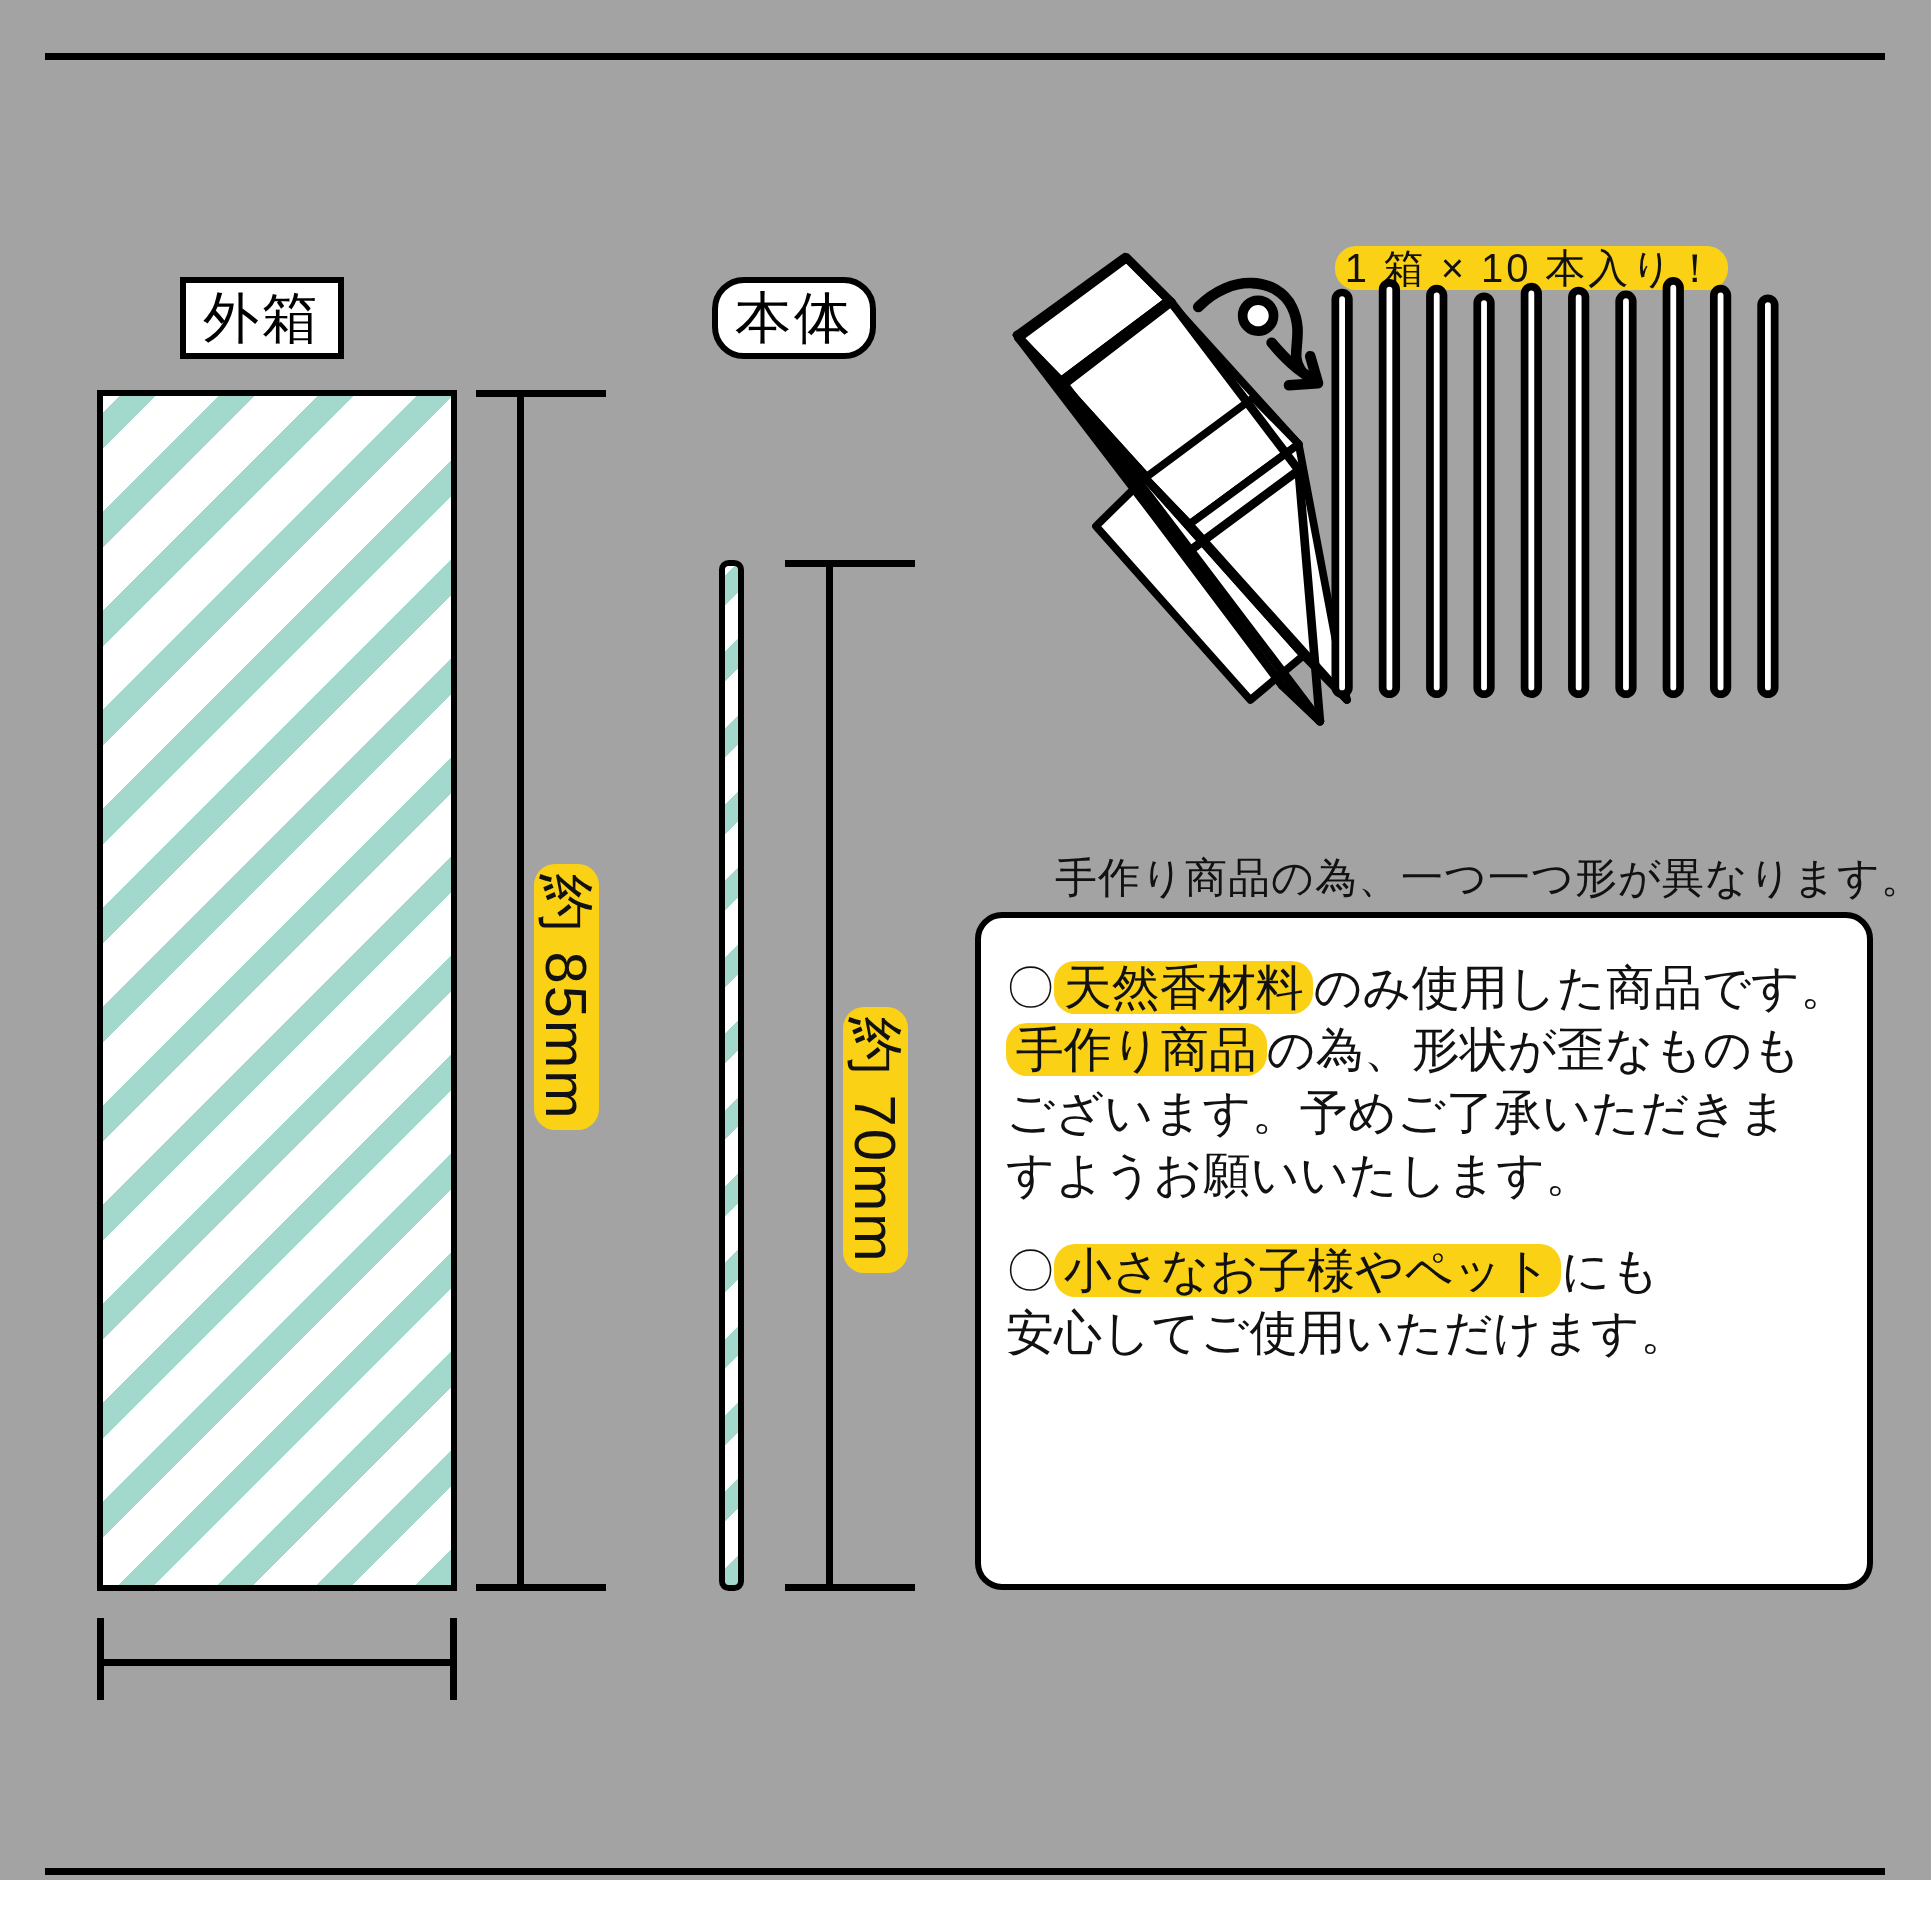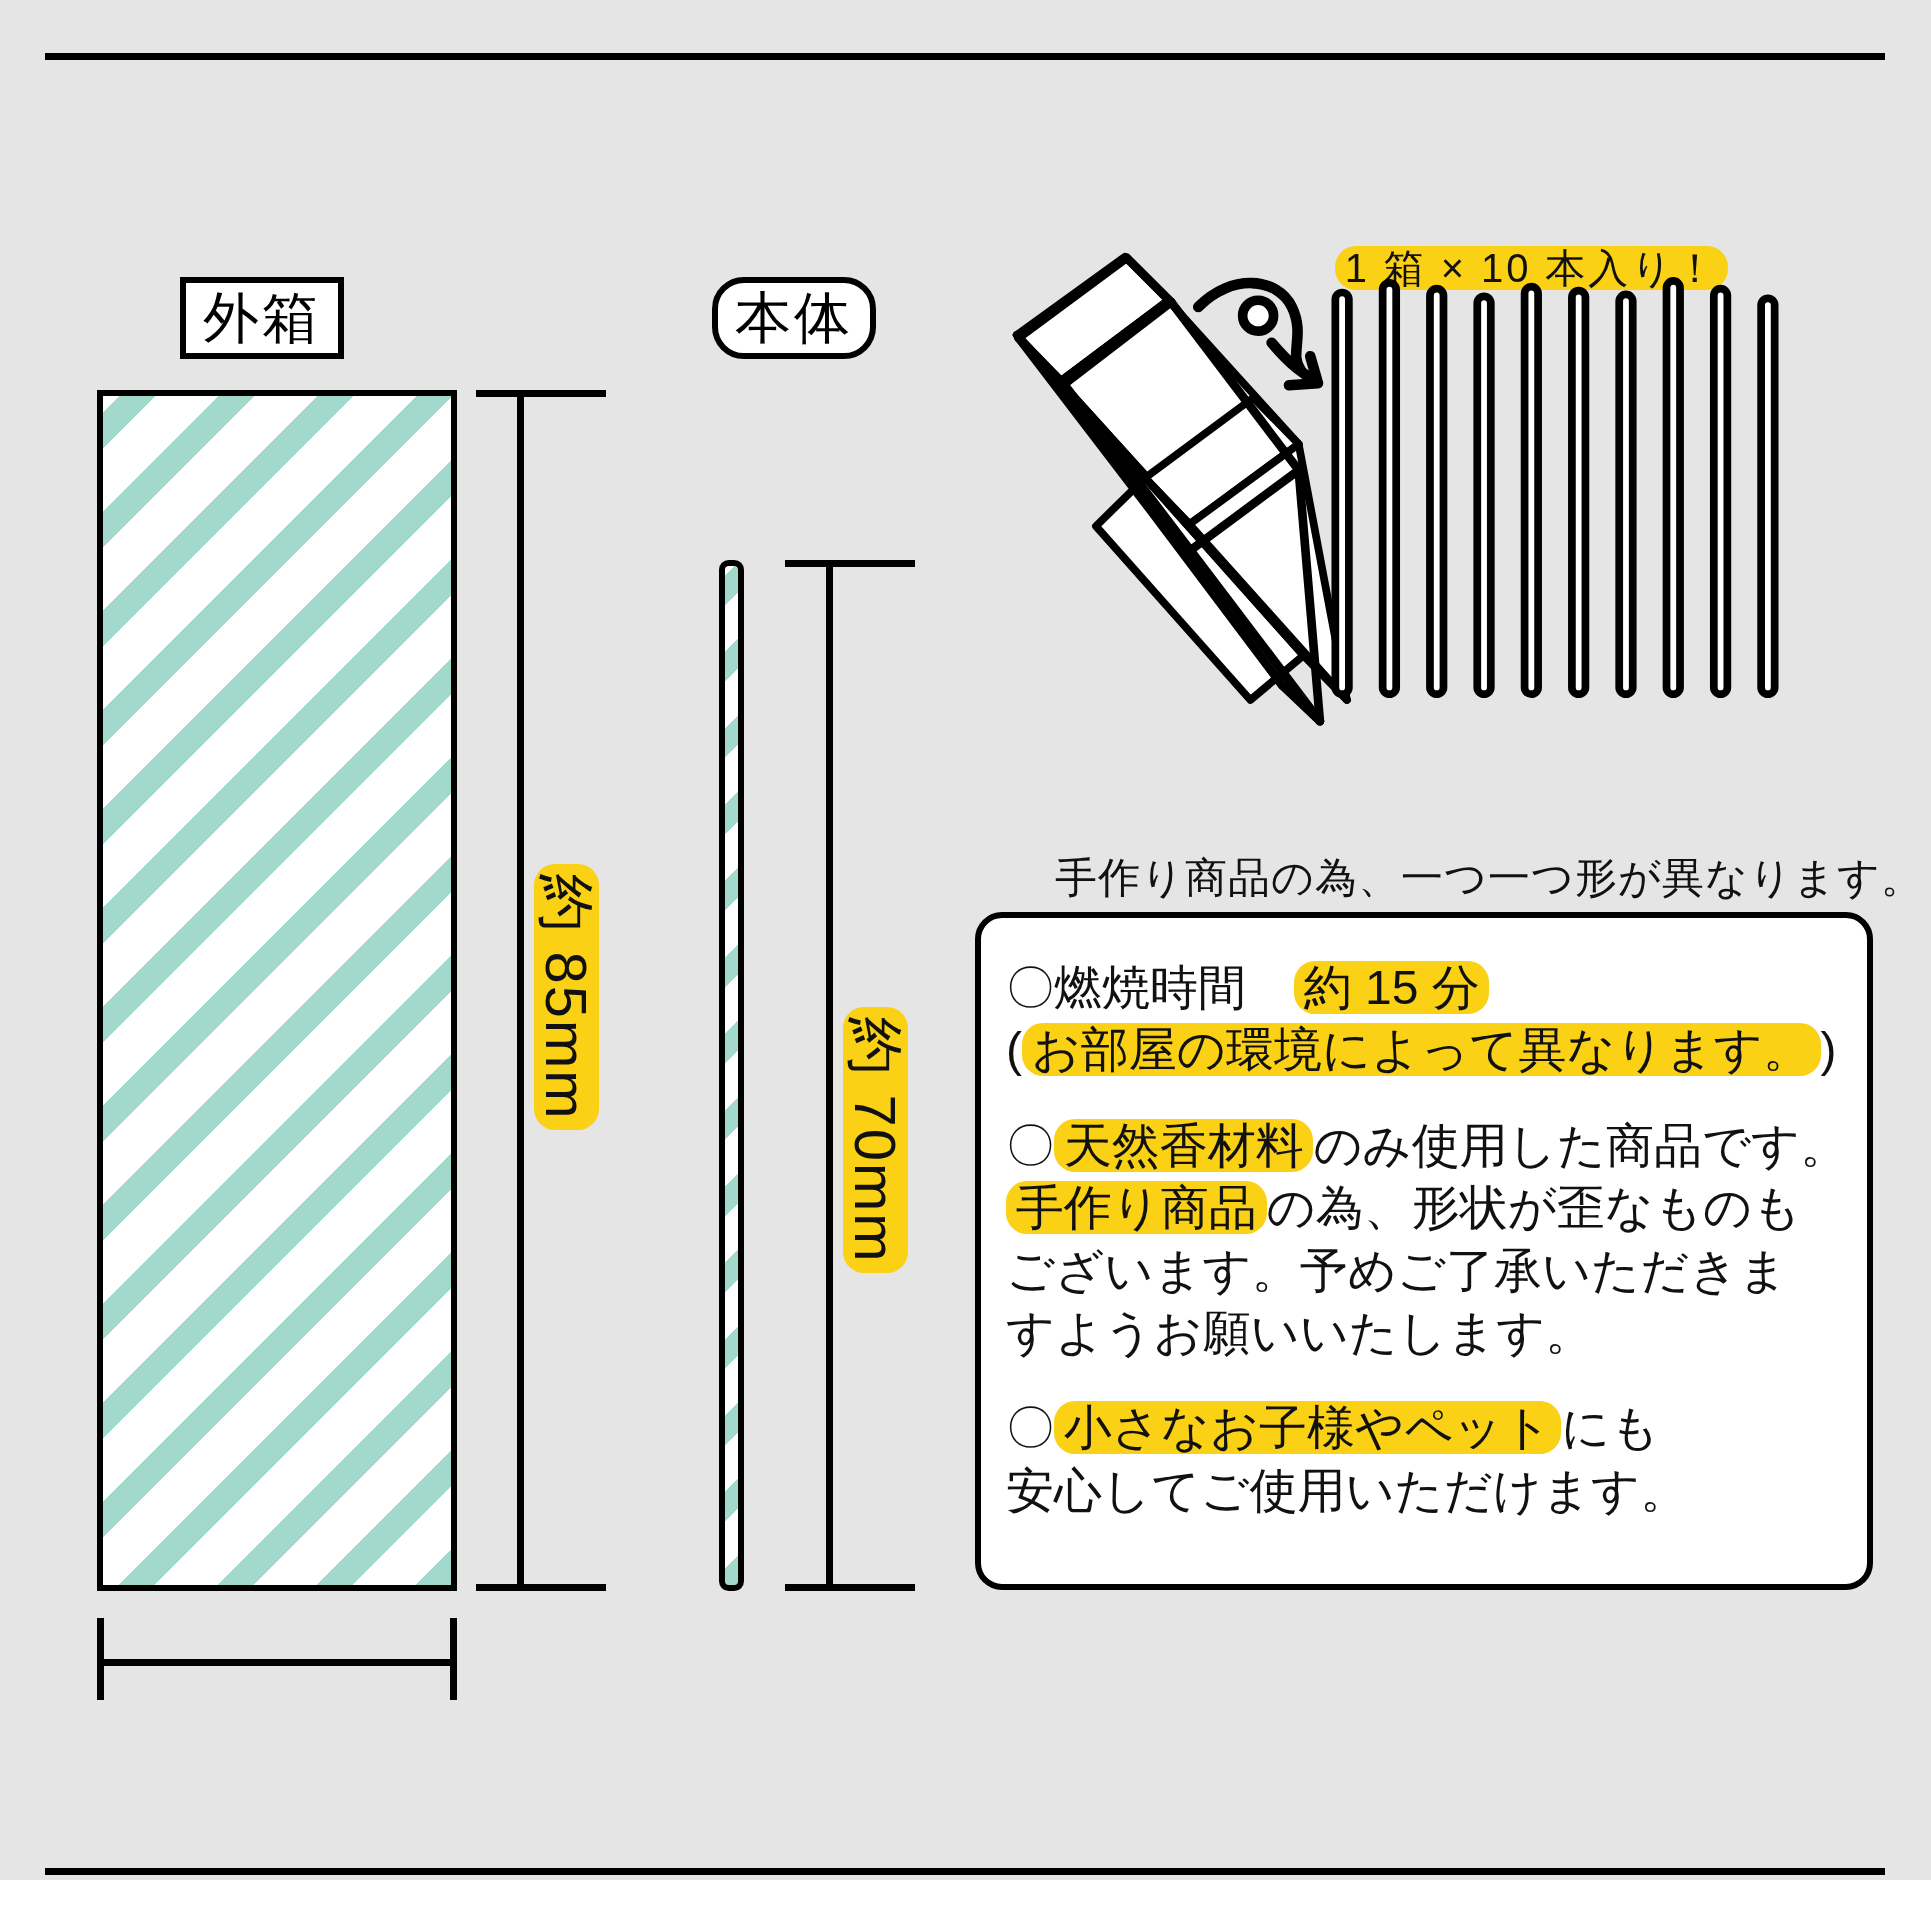--- a/index.html
+++ b/index.html
@@ -8,21 +8,21 @@
     background: #ffffff;
   }
   body {
     font-family: "Liberation Sans", "DejaVu Sans", sans-serif;
     color: #111111;
   }
   #page {
     position: relative;
     width: 1931px;
     height: 1880px;
-    background: #e5e5e5;
+    background: #a3a3a3;
     overflow: hidden;
   }
 
   
   .page-rule {
     position: absolute;
     left: 45px;
     width: 1840px;
     height: 6.8px;
     background: #000000;
@@ -298,48 +298,40 @@
       <rect x="632" y="50" width="14" height="414" rx="7"></rect>
       <rect x="681" y="36" width="14" height="428" rx="7"></rect>
       <rect x="730" y="44" width="14" height="420" rx="7"></rect>
       <rect x="779" y="54" width="14" height="410" rx="7"></rect>
     </g>
   </svg>
 
   <div id="handmade-note">手作り商品の為、一つ一つ形が異なります。</div>
 
   <div id="notes-panel">
+
     <div class="note-block">
       <div class="note-line">
-        <span>〇燃焼時間　</span><span class="hl">約 15 分</span><span></span>
-      </div>
-      <div class="note-line">
-        <span>(</span><span class="hl">お部屋の環境によって異なります。</span><span>)</span>
+        <span>〇</span><span class="hl">天然香材料</span><span>のみ使用した商品です。</span>
+      </div>
+      <div class="note-line">
+        <span class="hl">手作り商品</span><span>の為、形状が歪なものも</span>
+      </div>
+      <div class="note-line">
+        <span>ございます。予めご了承いただきま</span>
+      </div>
+      <div class="note-line">
+        <span>すようお願いいたします。</span>
       </div>
     </div>
 
     <div class="note-block">
       <div class="note-line">
-        <span>〇</span><span class="hl">天然香材料</span><span>のみ使用した商品です。</span>
-      </div>
-      <div class="note-line">
-        <span class="hl">手作り商品</span><span>の為、形状が歪なものも</span>
-      </div>
-      <div class="note-line">
-        <span>ございます。予めご了承いただきま</span>
-      </div>
-      <div class="note-line">
-        <span>すようお願いいたします。</span>
+        <span>〇</span><span class="hl">小さなお子様やペット</span><span>にも</span>
+      </div>
+      <div class="note-line">
+        <span>安心してご使用いただけます。</span>
       </div>
     </div>
-
-    <div class="note-block">
-      <div class="note-line">
-        <span>〇</span><span class="hl">小さなお子様やペット</span><span>にも</span>
-      </div>
-      <div class="note-line">
-        <span>安心してご使用いただけます。</span>
-      </div>
-    </div>
   </div>
 
 </div>
 
 
 </body></html>

